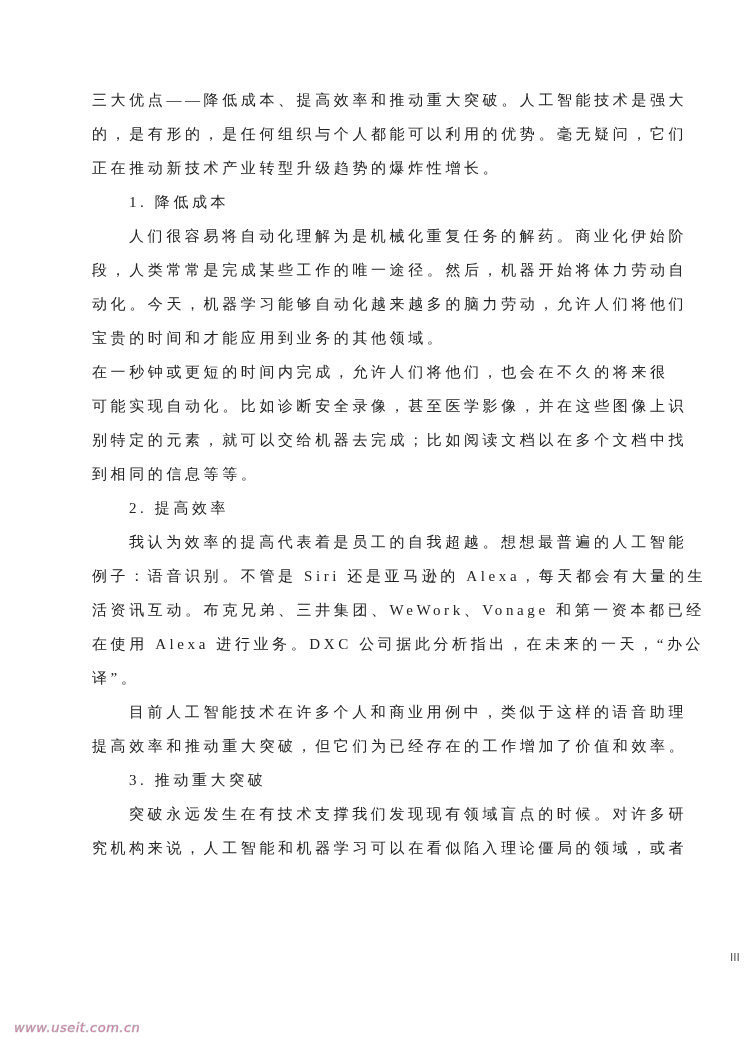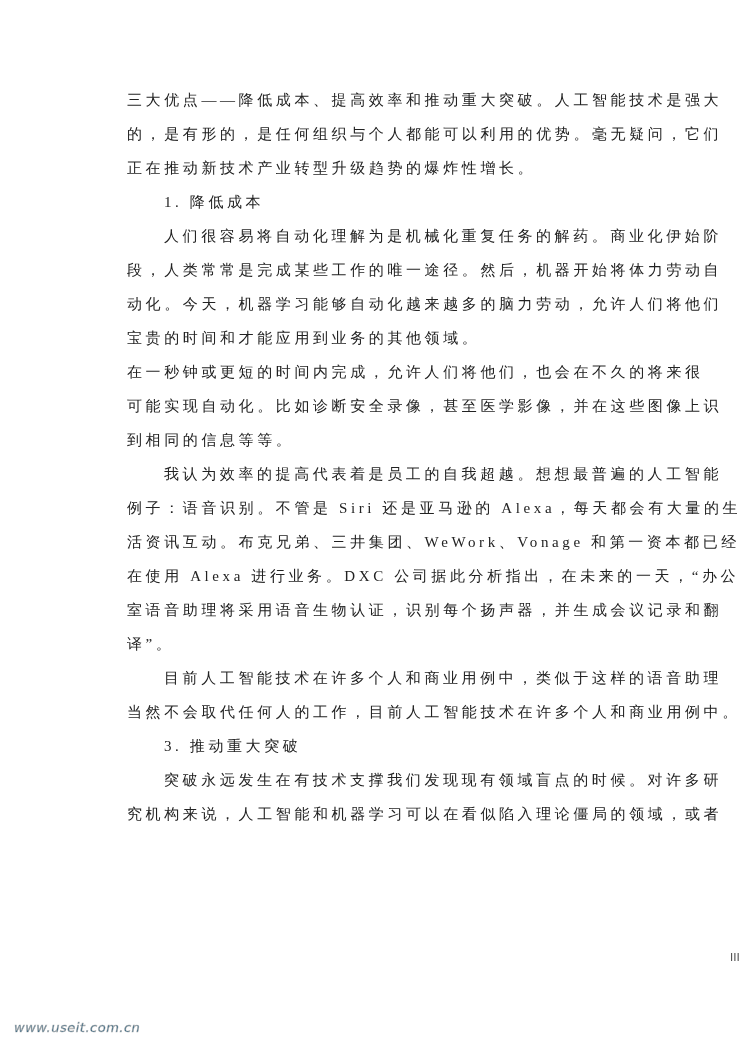--- a/index.html
+++ b/index.html
@@ -21,21 +21,20 @@
       top: 83px;
       width: 562px;
     }
     .line {
       height: 34px;
       line-height: 34px;
       font-size: 15px;
       letter-spacing: 3.6px;
       white-space: nowrap;
       overflow: visible;
-      margin-left: 35px;
     }
     .indent {
       padding-left: 37px;
     }
     .heading {
       padding-left: 37px;
     }
     .page-number {
       position: absolute;
       left: 0;
@@ -47,48 +46,49 @@
       color: #333333;
       letter-spacing: 0.5px;
     }
     .watermark {
       position: absolute;
       left: 14px;
       top: 1020px;
       font-family: "DejaVu Sans", sans-serif;
       font-style: italic;
       font-size: 13px;
-      color: #0c4a6e;
+      color: #ec4899;
       -webkit-text-stroke: 0.6px #b8b8b8;
       letter-spacing: 0.5px;
     }
   </style>
 </head>
 <body>
 
 <div class="page-body">
   <div class="line">三大优点——降低成本、提高效率和推动重大突破。人工智能技术是强大</div>
   <div class="line">的，是有形的，是任何组织与个人都能可以利用的优势。毫无疑问，它们</div>
   <div class="line">正在推动新技术产业转型升级趋势的爆炸性增长。</div>
   <div class="line heading">1. 降低成本</div>
   <div class="line indent">人们很容易将自动化理解为是机械化重复任务的解药。商业化伊始阶</div>
   <div class="line">段，人类常常是完成某些工作的唯一途径。然后，机器开始将体力劳动自</div>
   <div class="line">动化。今天，机器学习能够自动化越来越多的脑力劳动，允许人们将他们</div>
   <div class="line">宝贵的时间和才能应用到业务的其他领域。</div>
   <div class="line">在一秒钟或更短的时间内完成，允许人们将他们，也会在不久的将来很</div>
   <div class="line">可能实现自动化。比如诊断安全录像，甚至医学影像，并在这些图像上识</div>
+  <div class="line">别特定的元素，就可以交给机器去完成；比如阅读文档以在多个文档中找</div>
   <div class="line">到相同的信息等等。</div>
+  <div class="line heading">2. 提高效率</div>
   <div class="line indent">我认为效率的提高代表着是员工的自我超越。想想最普遍的人工智能</div>
   <div class="line">例子：语音识别。不管是 Siri 还是亚马逊的 Alexa，每天都会有大量的生</div>
   <div class="line">活资讯互动。布克兄弟、三井集团、WeWork、Vonage 和第一资本都已经</div>
   <div class="line">在使用 Alexa 进行业务。DXC 公司据此分析指出，在未来的一天，“办公</div>
-  <div class="line">室语音助理将采用语音生物认证，识别每个扬声器，并生成会议记录和翻</div>
   <div class="line">译”。</div>
   <div class="line indent">目前人工智能技术在许多个人和商业用例中，类似于这样的语音助理</div>
-  <div class="line">当然不会取代任何人的工作，目前人工智能技术在许多个人和商业用例中。</div>
+  <div class="line">提高效率和推动重大突破，但它们为已经存在的工作增加了价值和效率。</div>
   <div class="line heading">3. 推动重大突破</div>
   <div class="line indent">突破永远发生在有技术支撑我们发现现有领域盲点的时候。对许多研</div>
   <div class="line">究机构来说，人工智能和机器学习可以在看似陷入理论僵局的领域，或者</div>
 </div>
 
 <div class="page-number">III</div>
 
 <div class="watermark">www.useit.com.cn</div>
 
 </body></html>

